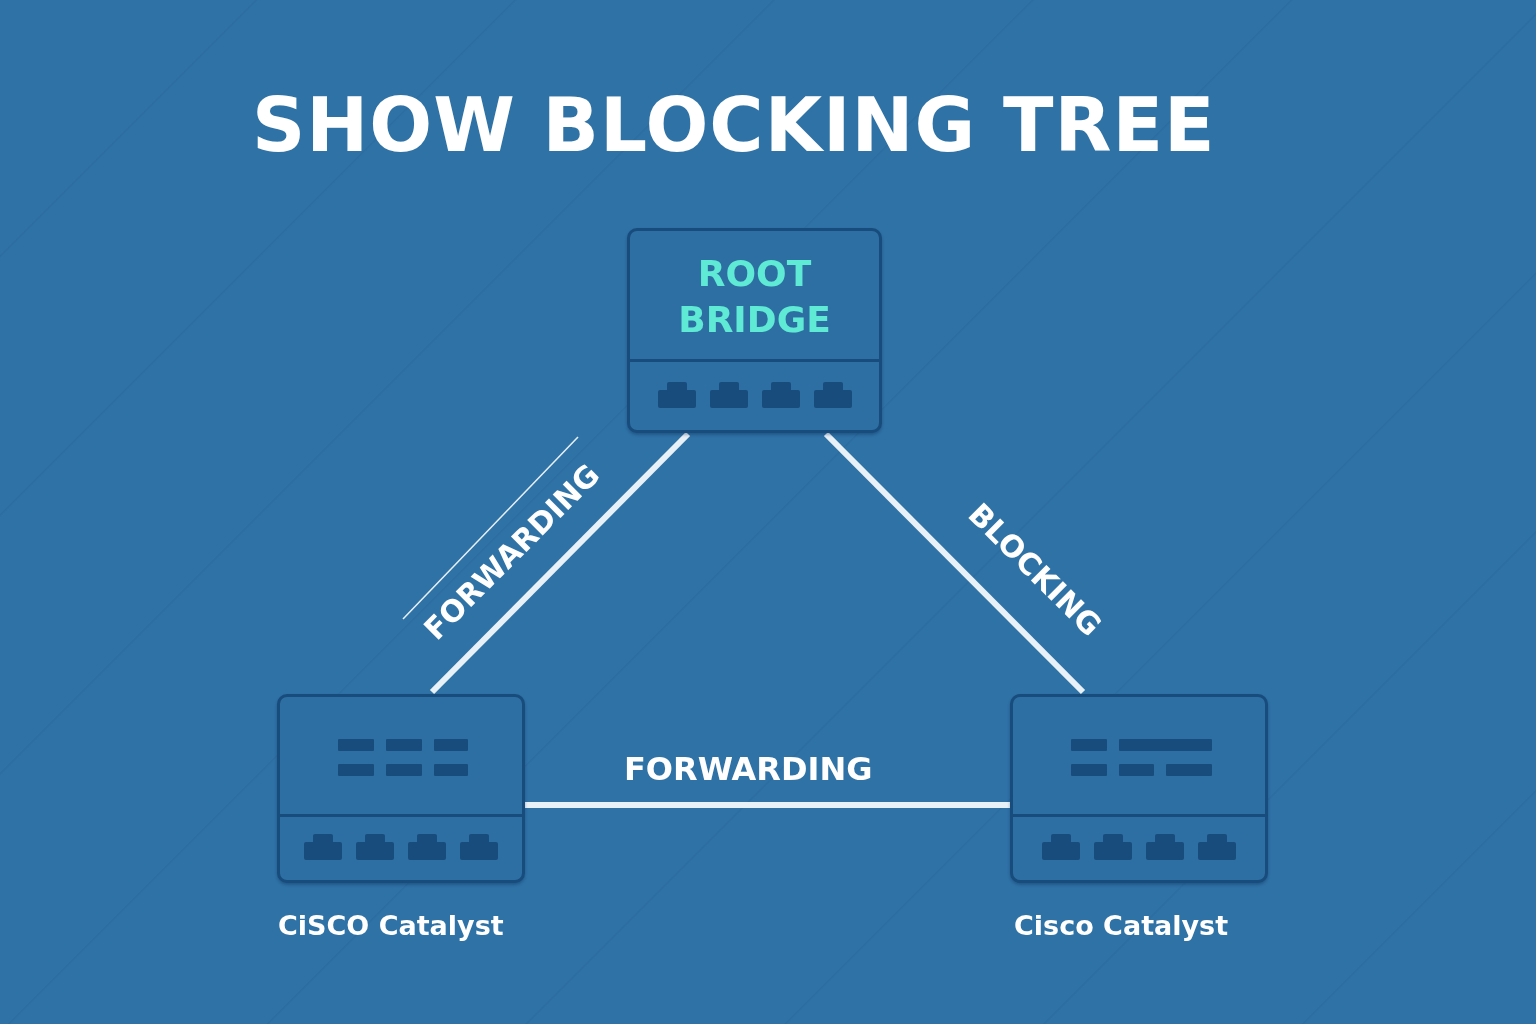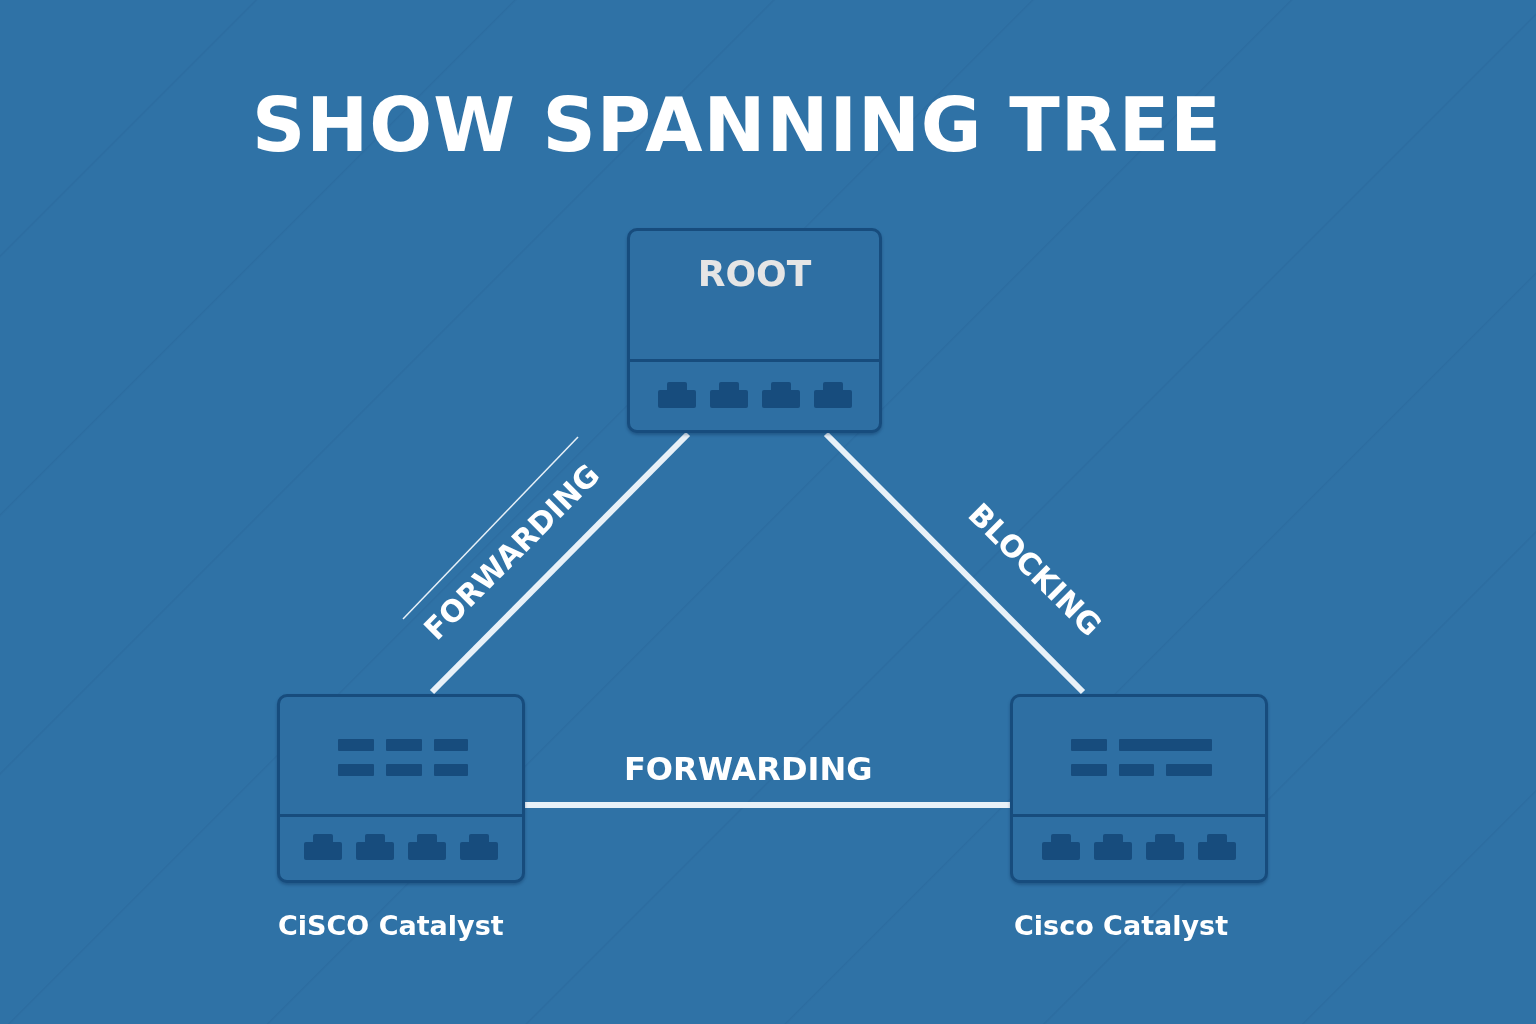--- a/index.html
+++ b/index.html
@@ -28,51 +28,52 @@
       box-sizing: border-box;
       box-shadow: 0 2px 3px rgba(10,40,80,0.35);
     }
     .switch .top { position: absolute; left: 0; right: 0; top: 0; border-bottom: 3px solid #174c7d; }
     .switch .ports { position: absolute; left: 0; right: 0; bottom: 0; display: flex; justify-content: center; gap: 14px; align-items: center; }
     .port { position: relative; width: 38px; height: 26px; }
     .port::before { content: ""; position: absolute; left: 0; right: 0; bottom: 0; height: 18px; background: #174c7d; border-radius: 2px; }
     .port::after { content: ""; position: absolute; left: 9px; right: 9px; top: 0; height: 10px; background: #174c7d; border-radius: 2px 2px 0 0; }
     .root-label {
       position: absolute; left: 0; right: 0; top: 20px;
-      text-align: center; color: #e5e5e5; font-weight: bold; font-size: 36px; line-height: 46px;
+      text-align: center; color: #5eead4; font-weight: bold; font-size: 36px; line-height: 46px;
     }
     .bars { position: absolute; display: flex; flex-direction: column; gap: 13px; }
     .bar-row { display: flex; gap: 12px; }
     .bar { height: 12px; background: #174c7d; border-radius: 1px; }
     .device-label {
       position: absolute; color: #fff; font-weight: bold; font-size: 27px; white-space: nowrap;
     }
     .link-label {
       position: absolute; color: #fff; font-weight: bold; font-size: 32px; white-space: nowrap;
       transform-origin: center center;
     }
   </style>
 </head>
 <body>
 
 <div class="bg-texture"></div>
 
-<div class="title">SHOW SPANNING TREE</div>
+<div class="title">SHOW BLOCKING TREE</div>
 
 <svg class="links" width="1536" height="1024">
   <line x1="688" y1="434" x2="432" y2="692" stroke="#e8f1f8" stroke-width="6"></line>
   <line x1="826" y1="434" x2="1083" y2="692" stroke="#e8f1f8" stroke-width="6"></line>
   <line x1="524" y1="805" x2="1012" y2="805" stroke="#e8f1f8" stroke-width="6"></line>
   <line x1="403" y1="619" x2="578" y2="437" stroke="#e8f1f8" stroke-width="1.5"></line>
 </svg>
 
 <div class="switch" style="left:627px; top:228px; width:255px; height:205px;">
   <div class="top" style="height:128px;">
     <div class="root-label">
       <div>ROOT</div>
+      <div>BRIDGE</div>
     </div>
   </div>
   <div class="ports" style="height:71px;">
     <div class="port"></div>
     <div class="port"></div>
     <div class="port"></div>
     <div class="port"></div>
   </div>
 </div>
 

